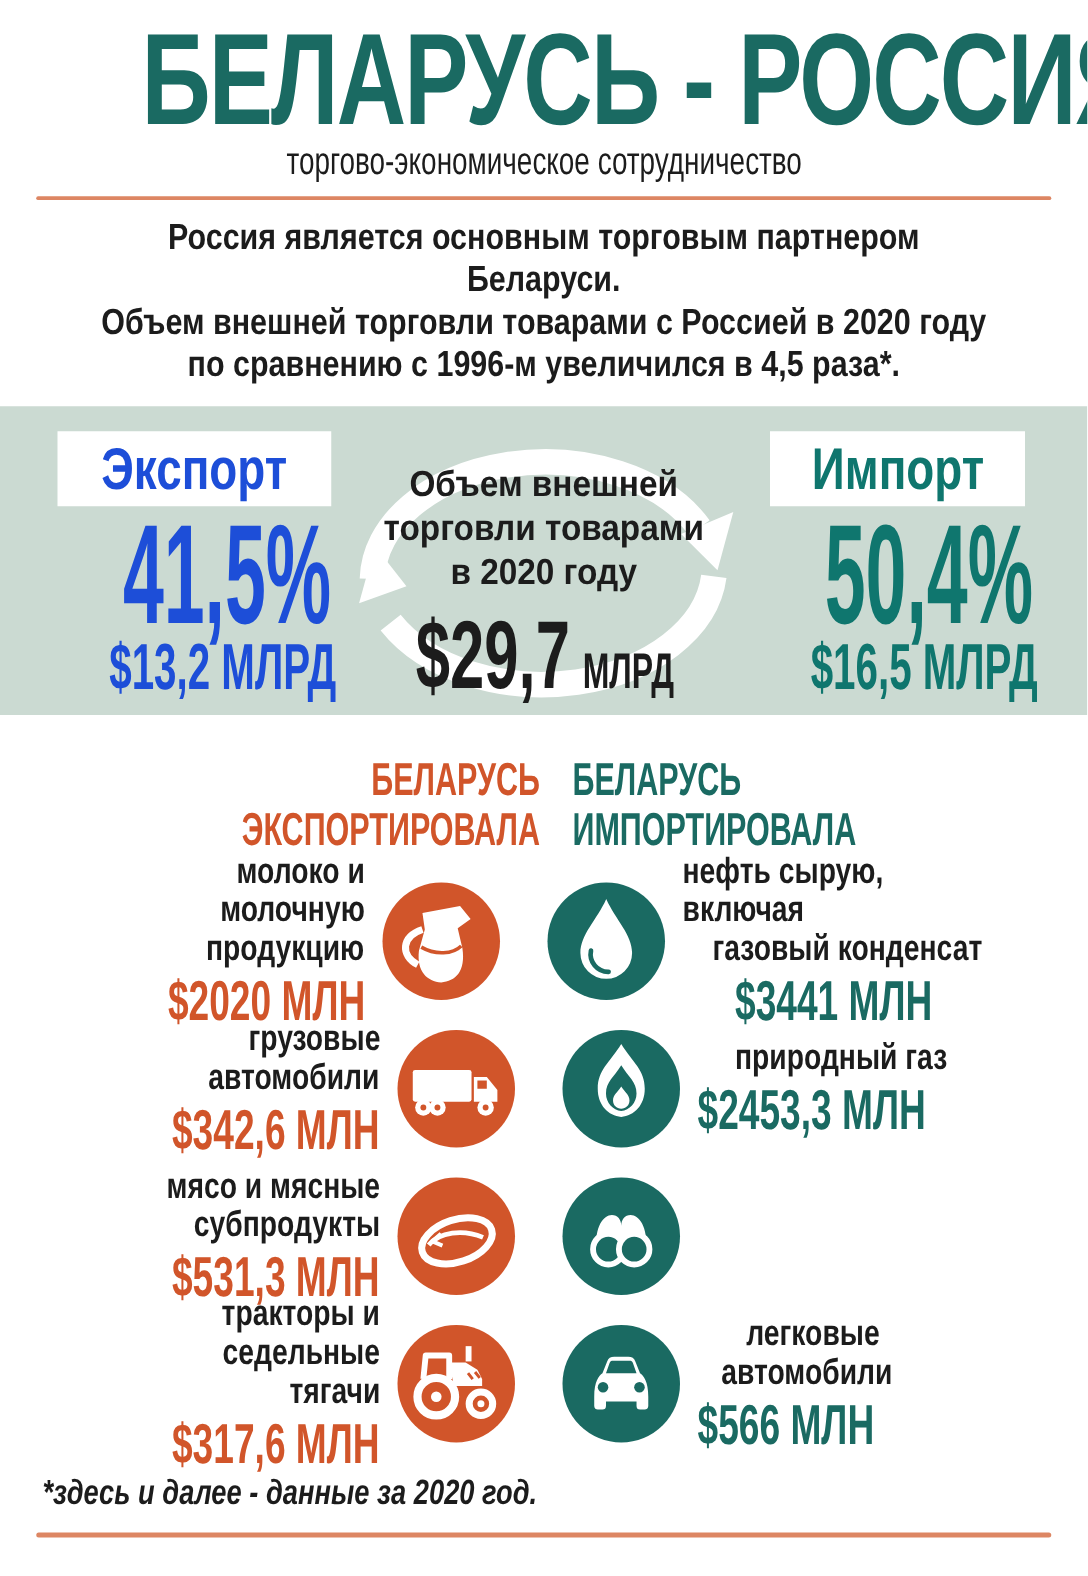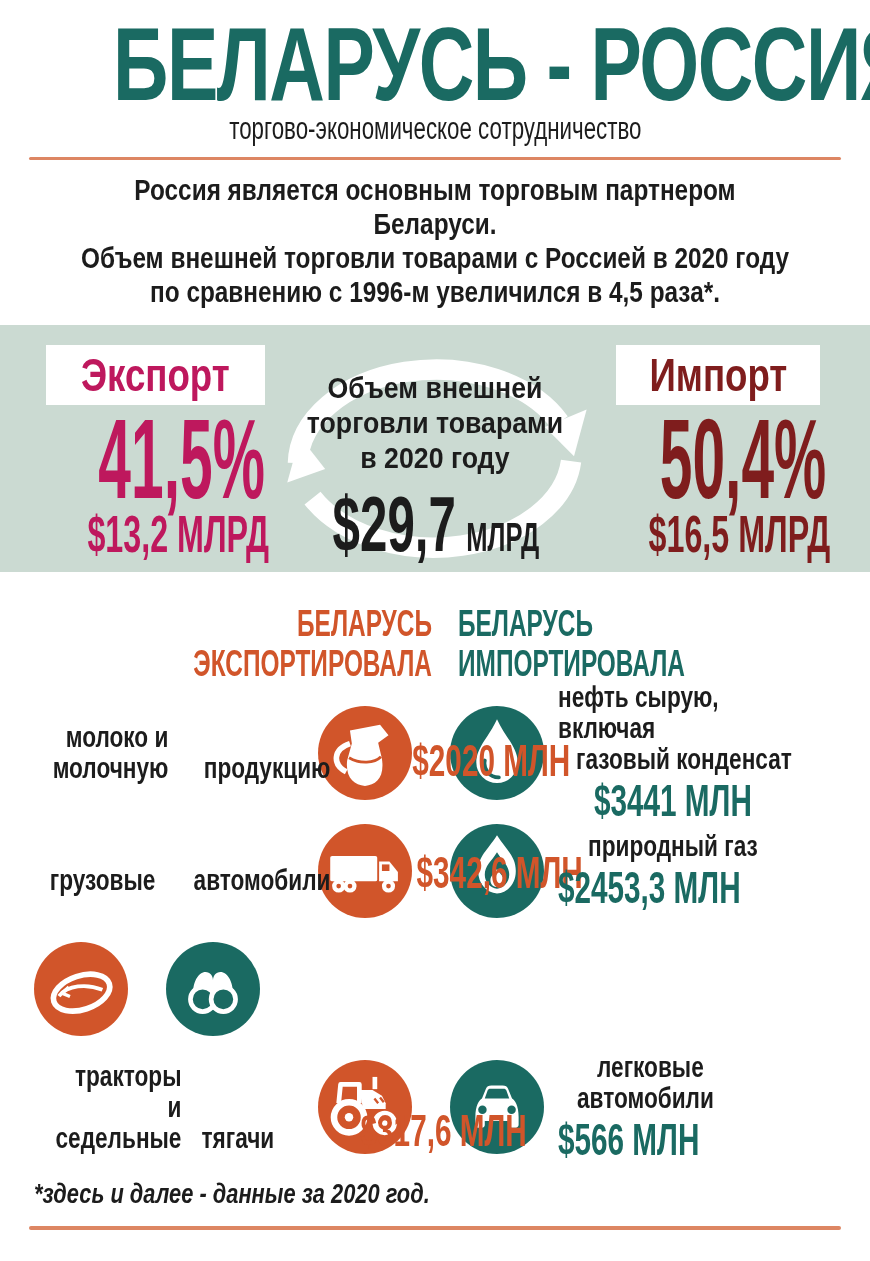--- a/index.html
+++ b/index.html
@@ -23,22 +23,22 @@
 
   .intro {
     margin-top:13px; text-align:center; font-size:29px; line-height:34px; font-weight:bold;
     transform:scaleX(.84); transform-origin:50% 0;
   }
 
   
   .band { position:relative; margin-top:16px; height:247px; background:#cbdad2; }
   .cycle { position:absolute; left:50%; top:2px; transform:translateX(-50%); }
   .side { position:absolute; top:20px; text-align:center; }
-  .side.exp { left:46px;  width:218px; color:#be185d; }
-  .side.imp { right:40px; width:224px; color:#7f1d1d; }
+  .side.exp { left:46px;  width:218px; color:#1d4ed8; }
+  .side.imp { right:40px; width:224px; color:#0f766e; }
   .pill { display:inline-block; background:#fff; padding:2px 14px; }
   .pill .sqz { font-size:47px; font-weight:bold; line-height:56px; transform:scaleX(.78); transform-origin:50% 50%; }
   .pct   { margin-top:2px; font-size:113px; font-weight:bold; line-height:104px; transform:scaleX(.52); transform-origin:50% 50%; white-space:nowrap; }
   .amt   { font-size:52px; font-weight:bold; line-height:46px; transform:scaleX(.62); transform-origin:50% 50%; white-space:nowrap; }
   .center-note { position:absolute; left:50%; top:46px; transform:translateX(-50%); width:320px; text-align:center; }
   .center-note .ln { font-size:29px; font-weight:bold; line-height:35px; transform:scaleX(.92); transform-origin:50% 50%; white-space:nowrap; }
   .center-val { margin-top:4px; transform:scaleX(.64); transform-origin:50% 50%; white-space:nowrap; }
   .center-val .v { font-size:77px; font-weight:bold; }
   .center-val .u { font-size:40px; font-weight:bold; margin-left:16px; }
 
@@ -46,21 +46,21 @@
   .col-headers { display:flex; margin-top:32px; padding-left:20px; }
   .col-headers .hl { width:412px; text-align:right; }
   .col-headers .gap { width:26px; }
   .col-headers .hr2 { flex:1; text-align:left; }
   .colhead { font-size:37px; font-weight:bold; line-height:40px; }
   .colhead.left  { transform:scaleX(.66); transform-origin:100% 50%; color:#d1552a; }
   .colhead.right { transform:scaleX(.66); transform-origin:0 50%;   color:#1a6a62; }
 
   .rows { margin-top:10px; padding-left:20px; }
   .goods-row { display:flex; align-items:center; height:118px; }
-  .l-text { width:284px; display:flex; flex-direction:row; align-items:flex-end; justify-content:space-between; text-align:right; }
+  .l-text { width:284px; display:flex; flex-direction:column; align-items:flex-end; justify-content:space-between; text-align:right; }
   .r-text { margin-left:14px; display:flex; flex-direction:column; align-items:center; justify-content:center; text-align:left; }
   .l-icon { margin-left:14px; }
   .r-icon { margin-left:38px; }
   .lbl { font-size:29px; line-height:31px; font-weight:bold; }
   .l-text .lbl { transform:scaleX(.78); transform-origin:100% 50%; }
   .r-text .lbl { transform:scaleX(.78); transform-origin:0 50%; }
   .val { margin-top:3px; font-size:45px; font-weight:bold; line-height:46px; white-space:nowrap; }
   .l-text .val { color:#d1552a; transform:scaleX(.66); transform-origin:100% 50%; }
   .r-text .val { color:#1a6a62; transform:scaleX(.66); transform-origin:0 50%; }
   .icon-circle { width:94px; height:94px; border-radius:50%; display:flex; align-items:center; justify-content:center; }
@@ -196,20 +196,25 @@
         </svg>
       </div>
       <div class="r-text">
         <span class="lbl">природный газ</span>
         <span class="lbl"></span>
         <span class="val">$2453,3 МЛН</span>
       </div>
     </div>
 
     <div class="goods-row">
+      <div class="l-text">
+        <span class="lbl">мясо и мясные</span>
+        <span class="lbl">субпродукты</span>
+        <span class="val">$531,3 МЛН</span>
+      </div>
       <div class="l-icon icon-circle orange">
         <svg width="94" height="94" viewBox="0 0 100 100">
           <g transform="rotate(-18 50 52)">
             <ellipse cx="50" cy="54" rx="31" ry="18" fill="none" stroke="#fff" stroke-width="6"></ellipse>
             <path d="M26 50 C38 42 58 46 72 58" fill="none" stroke="#fff" stroke-width="4"></path>
             <path d="M30 48 l9 -4 m-9 4 l7 6" stroke="#fff" stroke-width="3.5" fill="none"></path>
           </g>
         </svg>
       </div>
       <div class="r-icon icon-circle teal">

